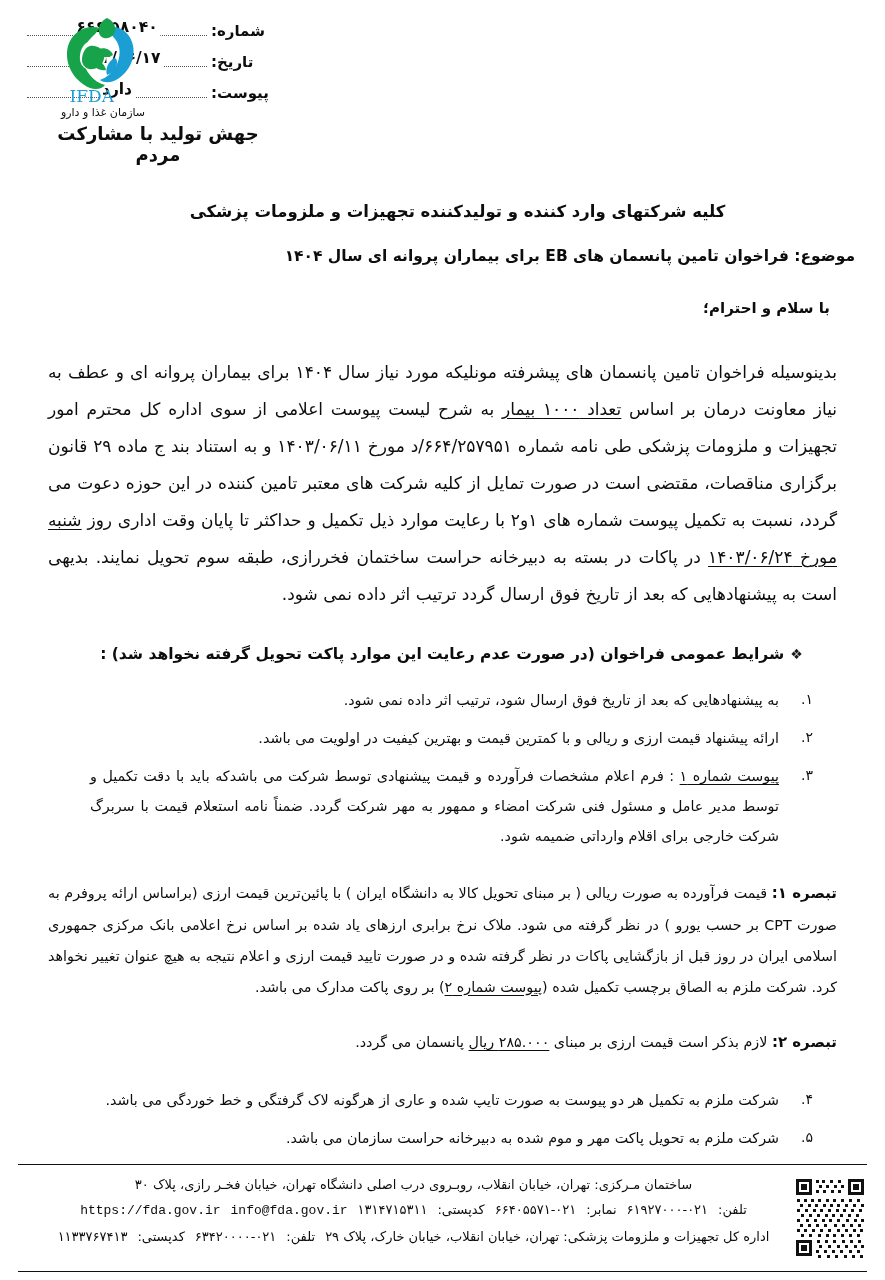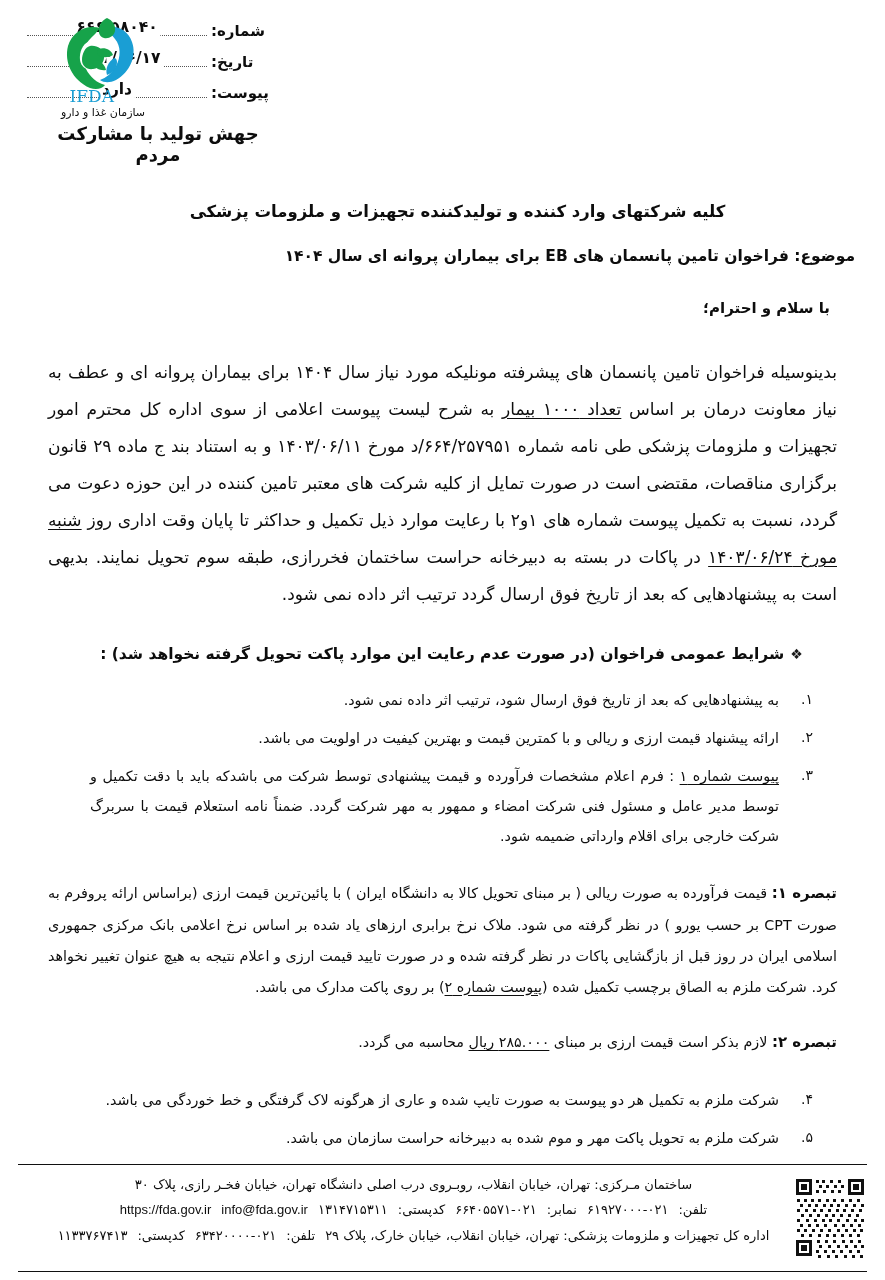--- a/index.html
+++ b/index.html
@@ -235,21 +235,21 @@
     font-size: 13px;
     line-height: 1.95;
     padding-left: 30px;
   }
   .footer-line { white-space: nowrap; }
   .fl-seg { margin: 0 5px; }
   .mono-ltr {
     direction: ltr;
     unicode-bidi: embed;
     display: inline-block;
-    font-family: Liberation Sans, sans-serif;
+    font-family: Liberation Mono, monospace;
   }
   .footer-bottom-rule {
     border-top: 1.4px solid #111;
     margin-top: 5px;
     width: 100%;
   }
 </style>
 </head>
 <body>
 
@@ -309,21 +309,21 @@
   <div class="section-head"><span class="bullet-glyph">❖</span><span>شرایط عمومی فراخوان (در صورت عدم رعایت این موارد پاکت تحویل گرفته نخواهد شد) :</span></div>
 
   <ol class="conditions">
     <li><span>به پیشنهادهایی که بعد از تاریخ فوق ارسال شود، ترتیب اثر داده نمی شود.</span></li>
     <li><span>ارائه پیشنهاد قیمت ارزی و ریالی و با کمترین قیمت و بهترین کیفیت در اولویت می باشد.</span></li>
     <li><span class="u">پیوست شماره ۱</span><span> : فرم اعلام مشخصات فرآورده و قیمت پیشنهادی توسط شرکت می باشدکه باید با دقت تکمیل و توسط مدیر عامل و مسئول فنی شرکت امضاء و ممهور به مهر شرکت گردد. ضمناً نامه استعلام قیمت با سربرگ شرکت خارجی برای اقلام وارداتی ضمیمه شود.</span></li>
   </ol>
 
   <p class="note"><span class="note-label">تبصره ۱:</span><span> قیمت فرآورده به صورت ریالی ( بر مبنای تحویل کالا به دانشگاه ایران ) با پائین‌ترین قیمت ارزی (براساس ارائه پروفرم به صورت CPT بر حسب یورو ) در نظر گرفته می شود. ملاک نرخ برابری ارزهای یاد شده بر اساس نرخ اعلامی بانک مرکزی جمهوری اسلامی ایران در روز قبل از بازگشایی پاکات در نظر گرفته شده و در صورت تایید قیمت ارزی و اعلام نتیجه به هیچ عنوان تغییر نخواهد کرد. شرکت ملزم به الصاق برچسب تکمیل شده (</span><span class="u">پیوست  شماره ۲</span><span>) بر روی پاکت مدارک می باشد.</span></p>
 
-  <p class="note note-2"><span class="note-label">تبصره ۲:</span><span> لازم بذکر است قیمت ارزی بر مبنای </span><span class="b u">۲۸۵.۰۰۰ ریال</span><span> محاسبه می گردد.</span></p>
+  <p class="note note-2"><span class="note-label">تبصره ۲:</span><span> لازم بذکر است قیمت ارزی بر مبنای </span><span class="b u">۲۸۵.۰۰۰ ریال</span><span> پانسمان می گردد.</span></p>
 
   <ol class="conditions" style="counter-reset: cond 3; margin-top:26px;">
     <li><span>شرکت ملزم به تکمیل هر دو پیوست به صورت تایپ شده و عاری از هرگونه لاک گرفتگی و خط خوردگی می باشد.</span></li>
     <li><span>شرکت ملزم به تحویل پاکت مهر و موم شده به دبیرخانه حراست سازمان می باشد.</span></li>
   </ol>
 </div>
 
 <div class="footer">
   <div class="footer-rule"></div>
   <div class="footer-inner">

